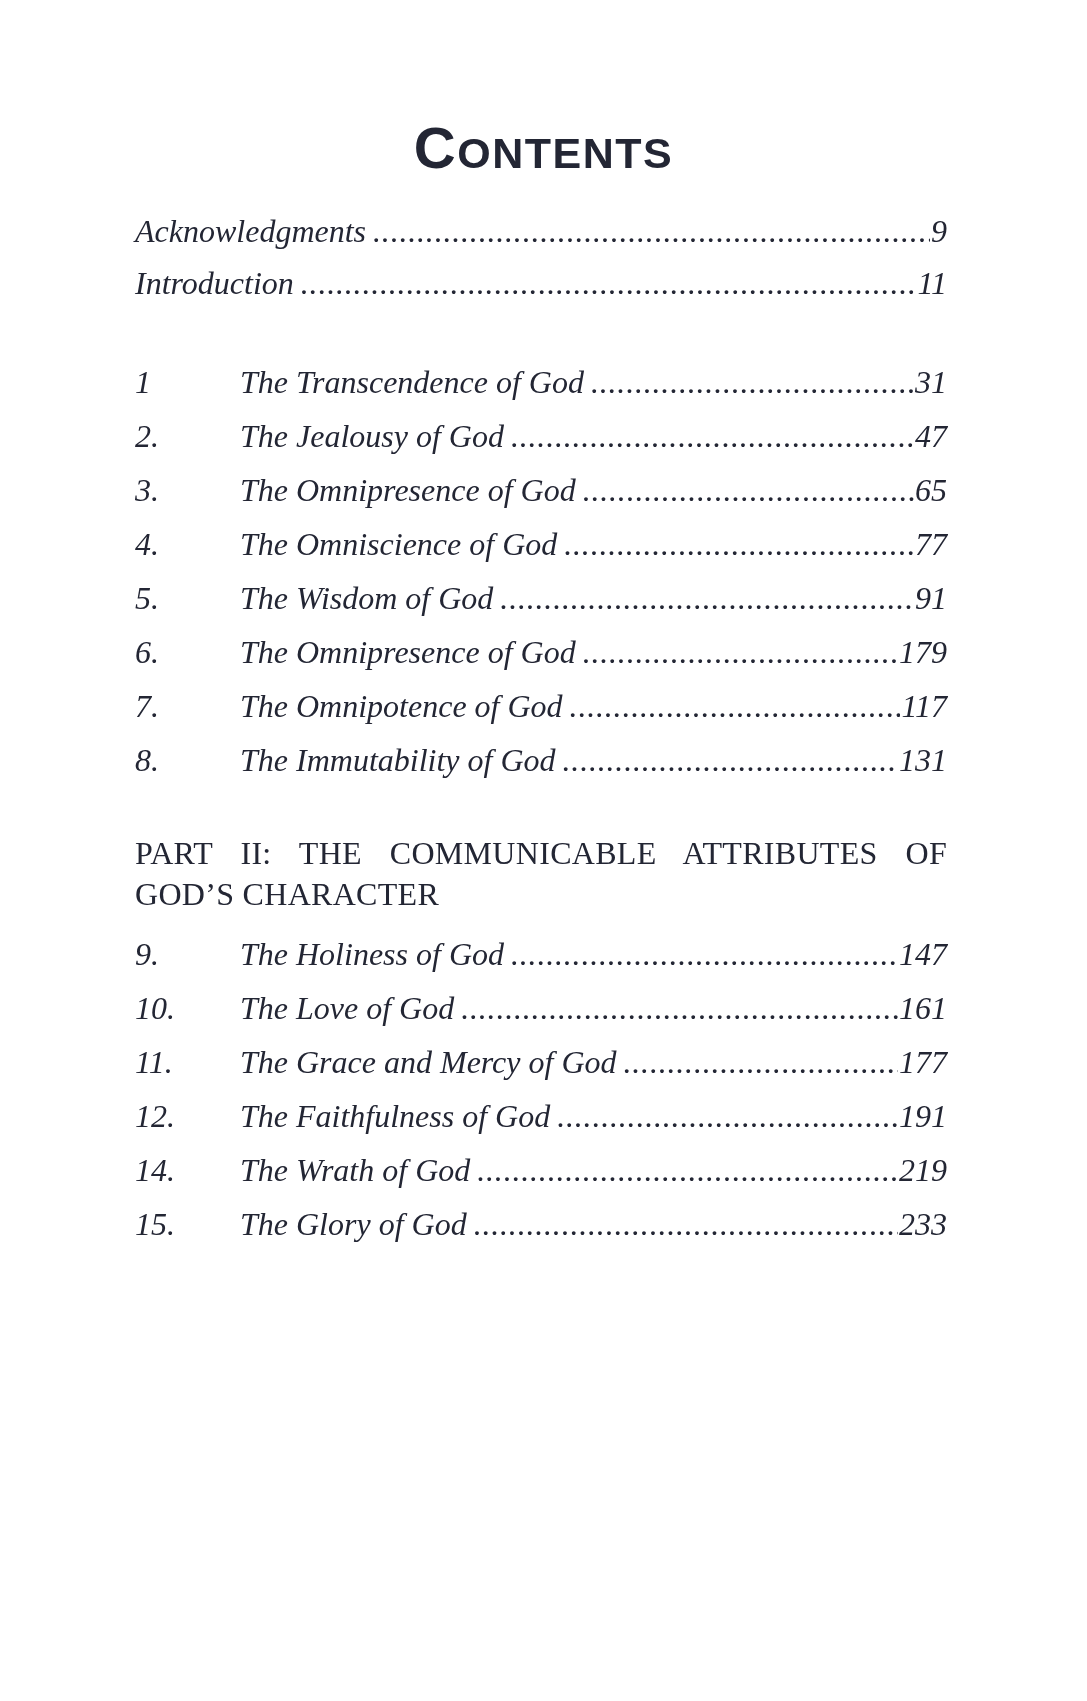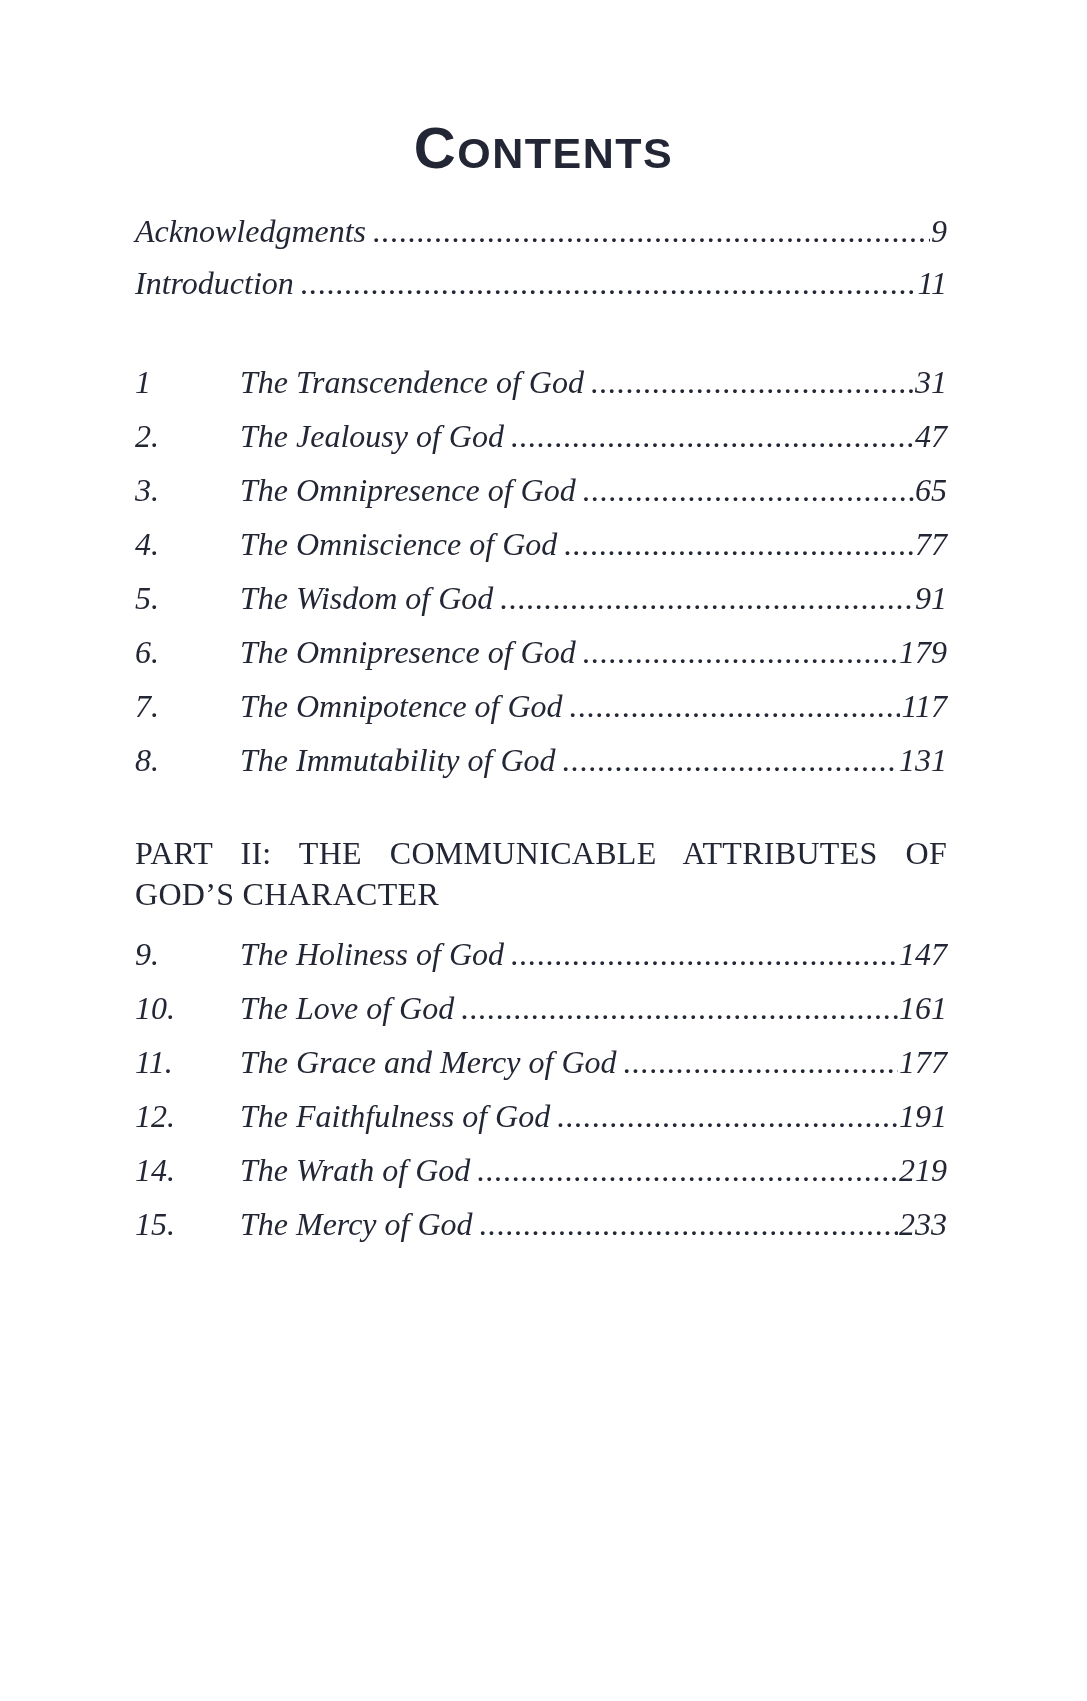--- a/index.html
+++ b/index.html
@@ -184,20 +184,20 @@
     <span class="pagenum">191</span>
   </div>
           <div class="row">
     <span class="num">14.</span>
     <span class="entry-label">The Wrath of God</span>
     <span class="dots"></span>
     <span class="pagenum">219</span>
   </div>
           <div class="row">
     <span class="num">15.</span>
-    <span class="entry-label">The Mercy of God</span>
+    <span class="entry-label">The Glory of God</span>
     <span class="dots"></span>
     <span class="pagenum">233</span>
   </div>
         </div>
   </div>
     </div>
 </div>
 
 </body></html>

